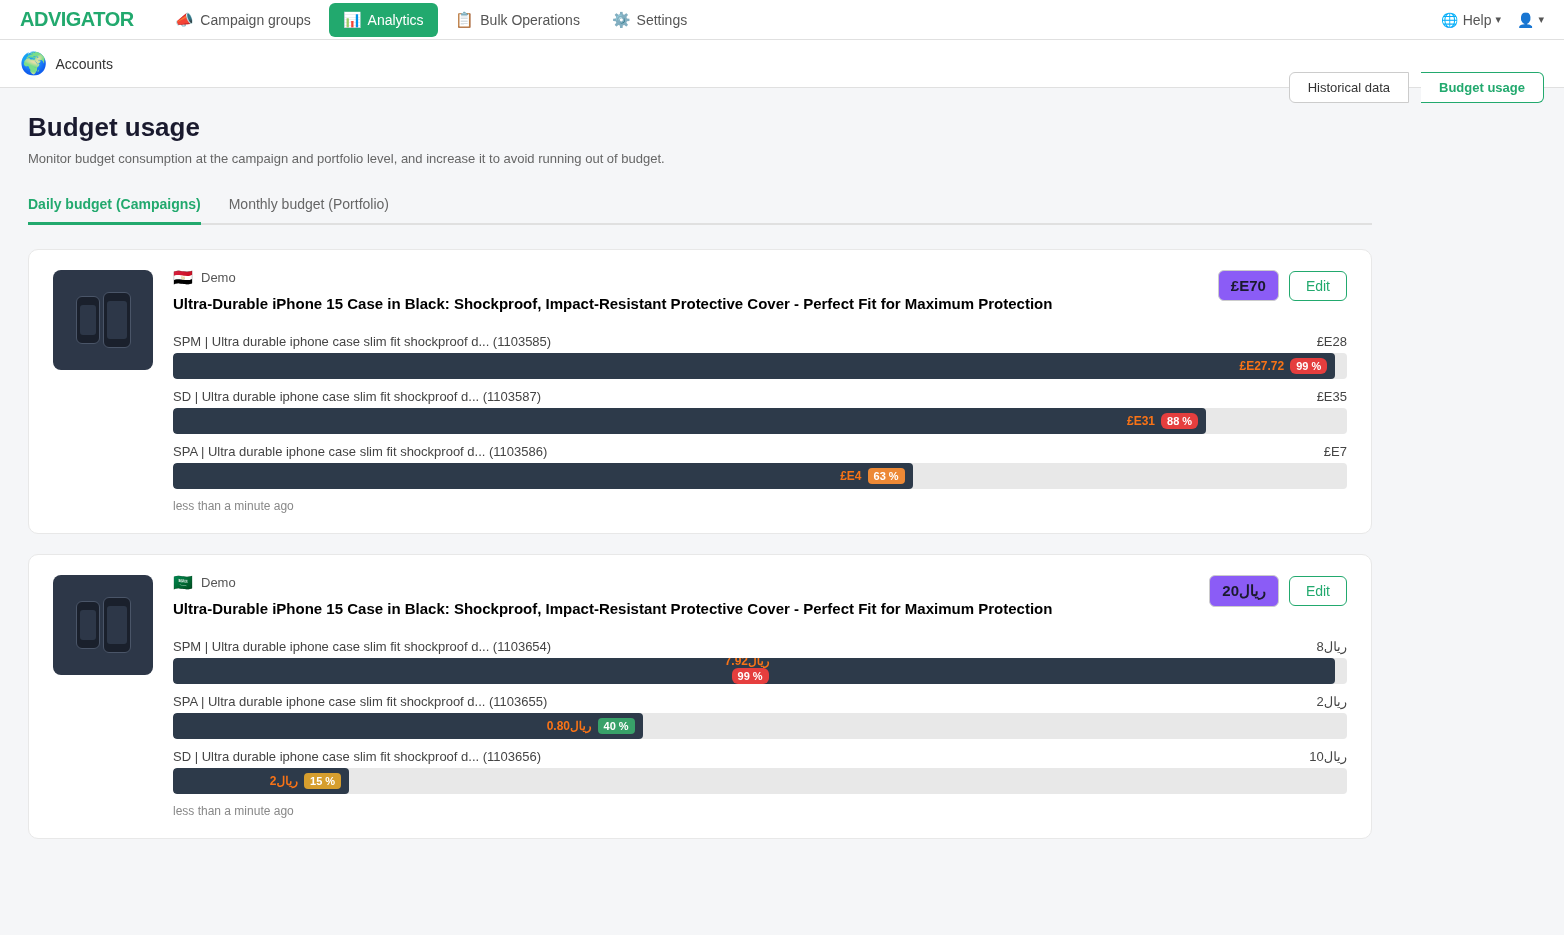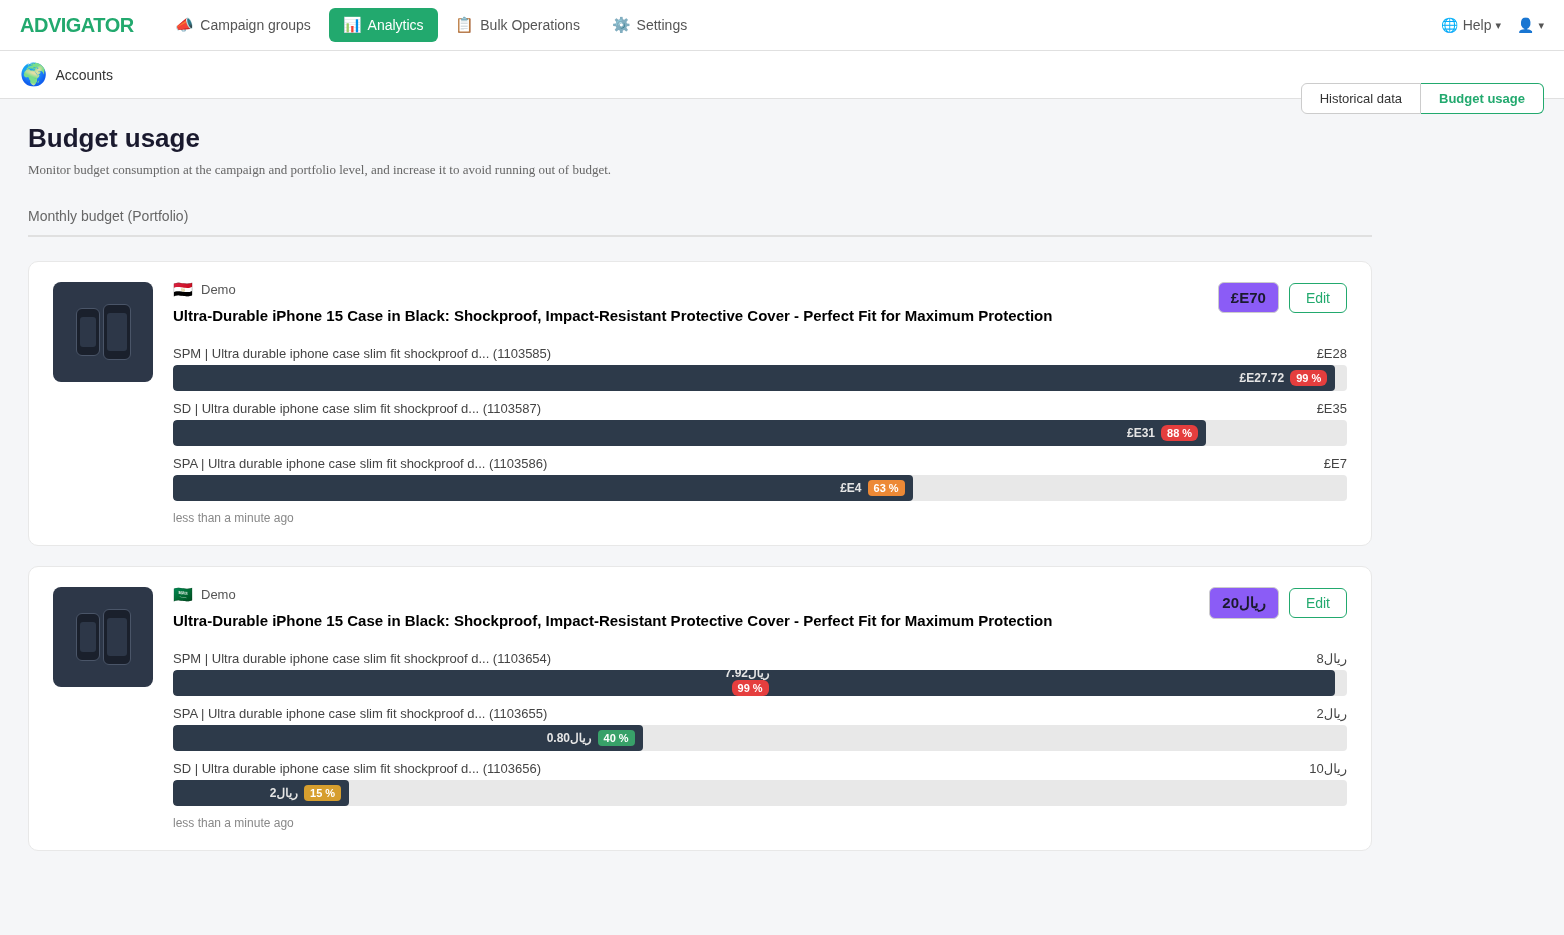--- a/index.html
+++ b/index.html
@@ -5,21 +5,21 @@
     * { box-sizing: border-box; margin: 0; padding: 0; }
     body { font-family: -apple-system, BlinkMacSystemFont, 'Segoe UI', sans-serif; background: #f5f6f8; color: #222; font-size: 14px; }
 
     
     .top-nav {
       background: #fff;
       border-bottom: 1px solid #e0e0e0;
       display: flex;
       align-items: center;
       padding: 8px 20px;
-      height: 51px;
+      height: 40px;
       gap: 4px;
     }
     .logo {
       font-weight: 900;
       font-size: 20px;
       color: #1a1a2e;
       margin-right: 24px;
       letter-spacing: -0.5px;
     }
     .logo span { color: #22a96e; }
@@ -77,21 +77,21 @@
       align-items: center;
       gap: 8px;
       font-size: 14px;
       color: #333;
       cursor: pointer;
     }
     .globe-icon { font-size: 22px; }
     .sub-nav-right {
       margin-left: auto;
       display: flex;
-      gap: 0;
+      gap: 12px;
       margin-top: 48px;
     }
     .sub-nav-btn {
       padding: 7px 18px;
       border: 1px solid #ccc;
       background: #fff;
       cursor: pointer;
       font-size: 13px;
       color: #333;
     }
@@ -112,21 +112,20 @@
     .page-title {
       font-size: 26px;
       font-weight: 800;
       color: #1a1a2e;
       margin-bottom: 8px;
     }
     .page-subtitle {
       font-size: 13px;
       color: #666;
       margin-bottom: 20px;
-      font-family: Liberation Serif, serif;
     }
 
     
     .tabs {
       display: flex;
       gap: 0;
       border-bottom: 2px solid #e0e0e0;
       margin-bottom: 24px;
     }
     .tab {
@@ -277,21 +276,21 @@
       background: #2d3a4a;
       border-radius: 4px;
       display: flex;
       align-items: center;
       justify-content: flex-end;
       padding-right: 8px;
       position: relative;
     }
     .progress-value {
       font-size: 12px;
-      color: #e5e5e5;
+      color: #f97316;
       font-weight: 600;
       margin-right: 6px;
     }
     .progress-badge {
       font-size: 11px;
       font-weight: 700;
       padding: 2px 6px;
       border-radius: 4px;
       white-space: nowrap;
     }
@@ -351,20 +350,21 @@
     <button class="sub-nav-btn">Historical data</button>
     <button class="sub-nav-btn active">Budget usage</button>
   </div>
 </div>
 
 <div class="main-content">
   <h1 class="page-title">Budget usage</h1>
   <p class="page-subtitle">Monitor budget consumption at the campaign and portfolio level, and increase it to avoid running out of budget.</p>
 
   <div class="tabs">
+    <div class="tab active">Daily budget (Campaigns)</div>
     <div class="tab">Monthly budget (Portfolio)</div>
   </div>
 
   <div id="campaigns-container">
       <div class="campaign-card">
         <div class="product-img">
     <div class="phone-visual">
       <div class="phone-body smaller"></div>
       <div class="phone-body"></div>
     </div>

